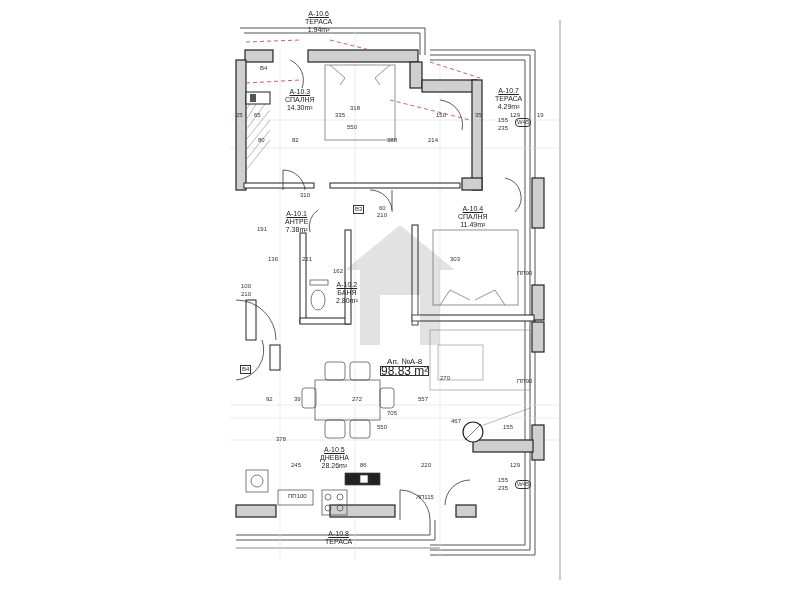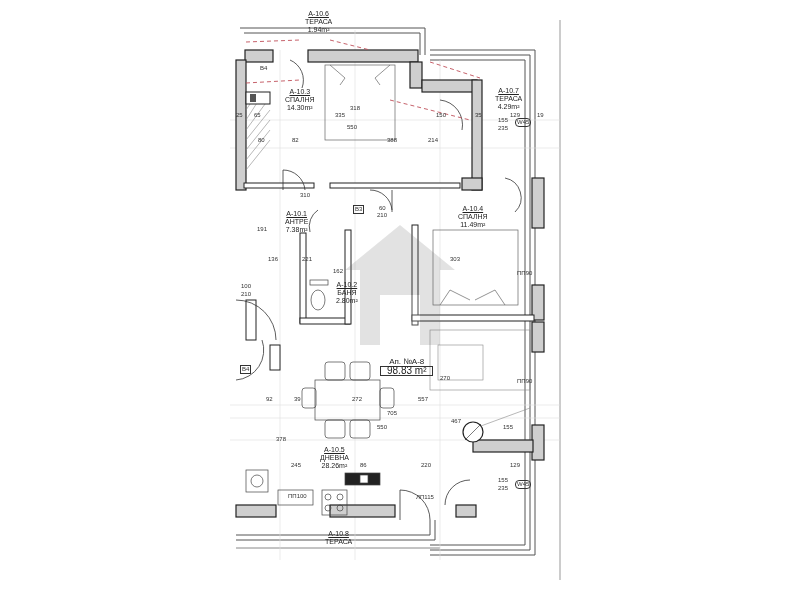--- a/index.html
+++ b/index.html
@@ -1,21 +1,21 @@
 <!DOCTYPE html>
 <html><head>
 <meta charset="utf-8">
 <style>
   html,body{margin:0;padding:0;background:#fff;}
   body{width:800px;height:600px;position:relative;overflow:hidden;font-family:"Liberation Sans",sans-serif;}
   svg{position:absolute;left:0;top:0;}
   .lbl{position:absolute;font-size:7px;color:#222;text-align:center;line-height:8px;white-space:nowrap;}
   .dim{position:absolute;font-size:6px;color:#333;white-space:nowrap;line-height:7px;}
   .room-id{text-decoration:underline;}
-  .area-box{border:1px solid #333;padding:0 6px;font-size:10px;}
+  .area-box{border:1px solid #333;padding:0 0;font-size:12px;}
   .wm{position:absolute;left:345px;top:225px;width:110px;height:120px;opacity:0.18;}
 </style>
 </head>
 <body>
 
 <svg width="800" height="600" viewBox="0 0 800 600">
 
   <g stroke="#555" fill="none" stroke-width="1">
     <polyline points="430,50 535,50 535,555 430,555"></polyline>
     <polyline points="430,55 530,55 530,550 430,550"></polyline>

